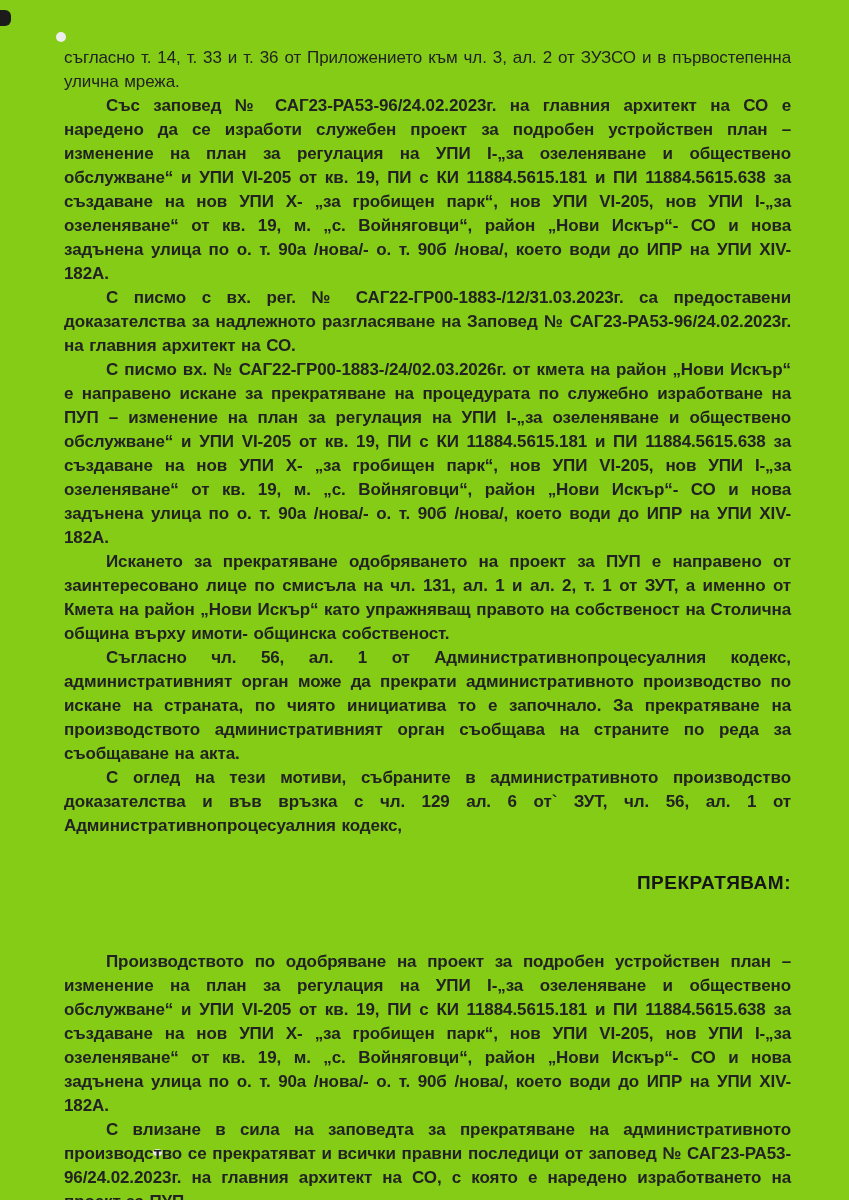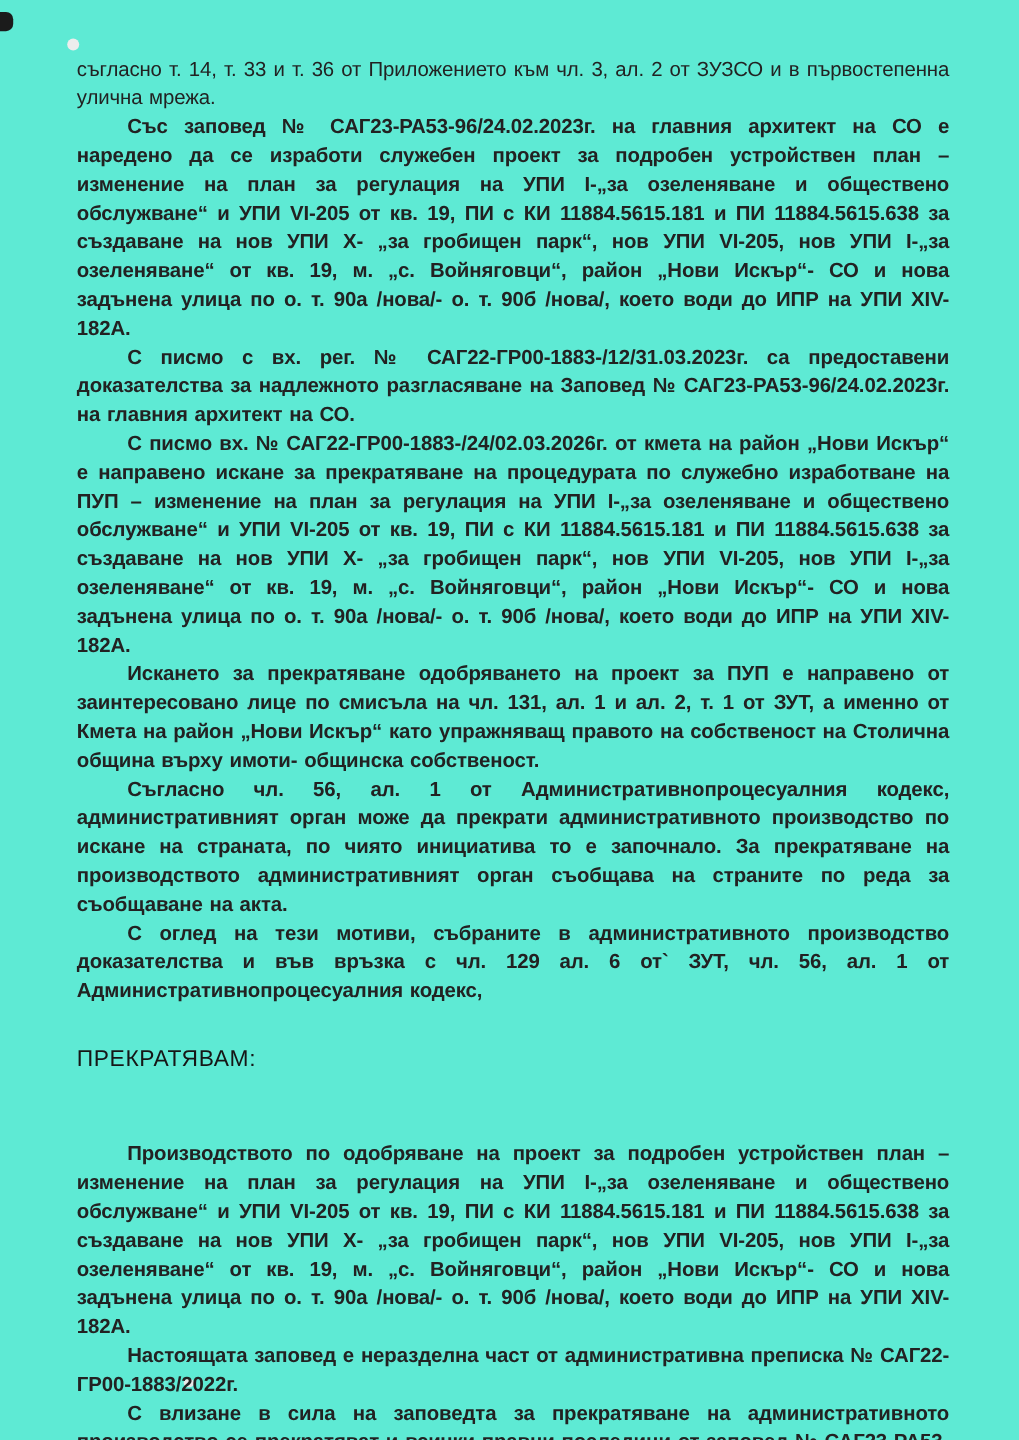--- a/index.html
+++ b/index.html
@@ -4,21 +4,21 @@
 <style>
   html, body {
     margin: 0;
     padding: 0;
     background: #ffffff;
   }
   .page {
     position: relative;
     width: 849px;
     height: 1200px;
-    background: #5eead4;
+    background: #84cc16;
     overflow: hidden;
     font-family: "Liberation Sans", "DejaVu Sans", sans-serif;
     color: #1e1e1e;
   }
   .text-block {
     position: absolute;
     top: 46px;
     left: 64px;
     width: 727px;
   }
@@ -31,23 +31,23 @@
     color: #222222;
     word-spacing: 1px;
   }
   .para.indent {
     text-indent: 42px;
     font-weight: bold;
   }
   .heading {
     margin: 34px 0 56px 0;
     font-size: 19px;
-    font-weight: normal;
+    font-weight: bold;
     letter-spacing: 0.5px;
-    text-align: left;
+    text-align: right;
     color: #161616;
   }
   
   .artifact-corner {
     position: absolute;
     left: -4px;
     top: 10px;
     width: 15px;
     height: 16px;
     background: #1b1b1b;
@@ -95,18 +95,17 @@
     <p class="para indent">Искането за прекратяване одобряването на проект за ПУП е направено от заинтересовано лице по смисъла на чл. 131, ал. 1 и ал. 2, т. 1 от ЗУТ, а именно от Кмета на район „Нови Искър“ като упражняващ правото на собственост на Столична община върху имоти- общинска собственост.</p>
 
     <p class="para indent">Съгласно чл. 56, ал. 1 от Административнопроцесуалния кодекс, административният орган може да прекрати административното производство по искане на страната, по чиято инициатива то е започнало. За прекратяване на производството административният орган съобщава на страните по реда за съобщаване на акта.</p>
 
     <p class="para indent">С оглед на тези мотиви, събраните в административното производство доказателства и във връзка с чл. 129 ал. 6 от` ЗУТ, чл. 56, ал. 1 от Административнопроцесуалния кодекс,</p>
 
     <h2 class="heading">ПРЕКРАТЯВАМ:</h2>
 
     <p class="para indent">Производството по одобряване на проект за подробен устройствен план – изменение на план за регулация на  УПИ I-„за озеленяване и обществено обслужване“ и УПИ VI-205 от кв. 19, ПИ с КИ 11884.5615.181 и ПИ 11884.5615.638 за създаване на нов УПИ X- „за гробищен парк“, нов УПИ VI-205, нов УПИ I-„за озеленяване“ от кв. 19, м. „с. Войняговци“, район „Нови Искър“- СО  и нова задънена улица по о. т. 90а /нова/- о. т. 90б /нова/, което води до ИПР на УПИ XIV- 182А.</p>
 
-    <p class="para indent">Настоящата заповед е неразделна част от административна преписка № САГ22-ГР00-1883/2022г.</p>
 
     <p class="para indent">С влизане в сила на заповедта за прекратяване на административното производство се прекратяват и всички правни последици от заповед № САГ23-РА53-96/24.02.2023г. на главния архитект на СО, с която е наредено изработването на проект за ПУП.</p>
 
   </main>
 </div>
 
 </body></html>

